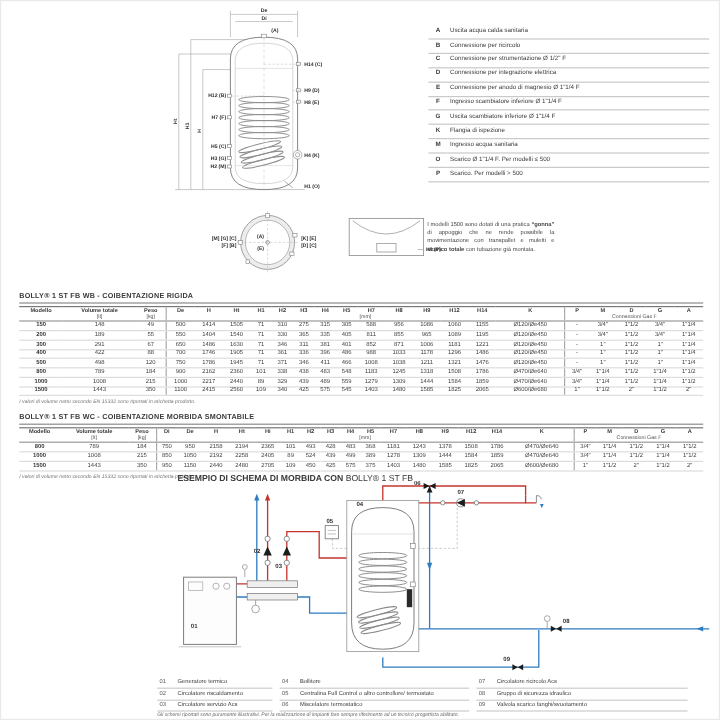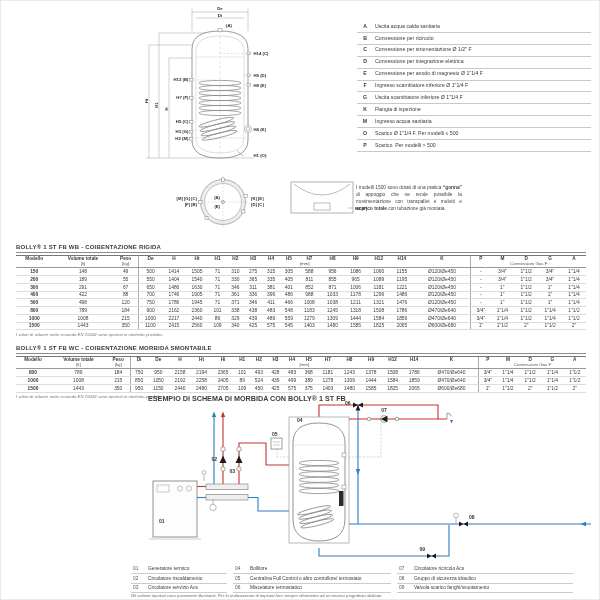--- a/index.html
+++ b/index.html
@@ -22,21 +22,21 @@
   .t1 tbody td:nth-child(18),.t1 tr.cols th:nth-child(18),
   .t2 tbody td:nth-child(4),.t2 tr.cols th:nth-child(4),
   .t2 tbody td:nth-child(20),.t2 tr.cols th:nth-child(20),
   .spec .vl{border-left:0.5px solid #aaa;}
   .footnote{font-size:4.3px;font-style:italic;color:#777;margin-top:1.5px;}
   
   .note{font-size:4.8px;line-height:1.45;text-align:justify;color:#444;width:106px;}
   .note b{font-weight:bold;}
   
   .schema-title{font-size:7.2px;font-weight:bold;white-space:nowrap;}
-  .schema-title .b2{font-weight:bold;}
+  .schema-title .b2{font-weight:normal;}
   .bleg{display:flex;gap:6px;width:452px;}
   .bleg table{border-collapse:collapse;font-size:4.8px;line-height:1.15;}
   .bleg td{border-bottom:0.5px solid #ccc;padding:1.4px 2px;vertical-align:top;}
   .bleg td.l{width:11px;color:#555;}
   .bleg .c1{width:96px;}.bleg .c2{width:158px;}.bleg .c3{width:176px;}
   .disclaimer{font-size:4.2px;font-style:italic;color:#666;}
   svg text{font-family:"Liberation Sans",sans-serif;}
 </style>
 </head>
 <body>

